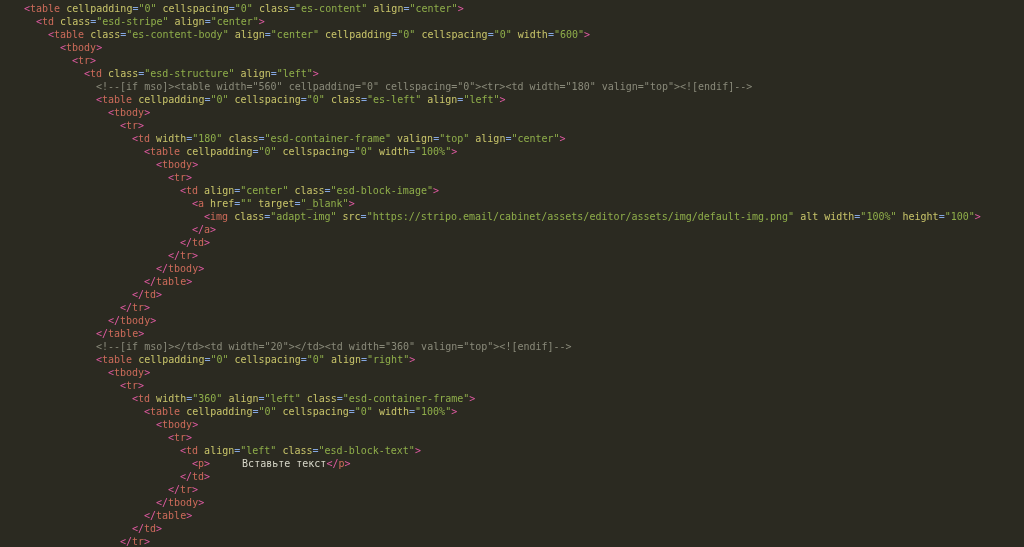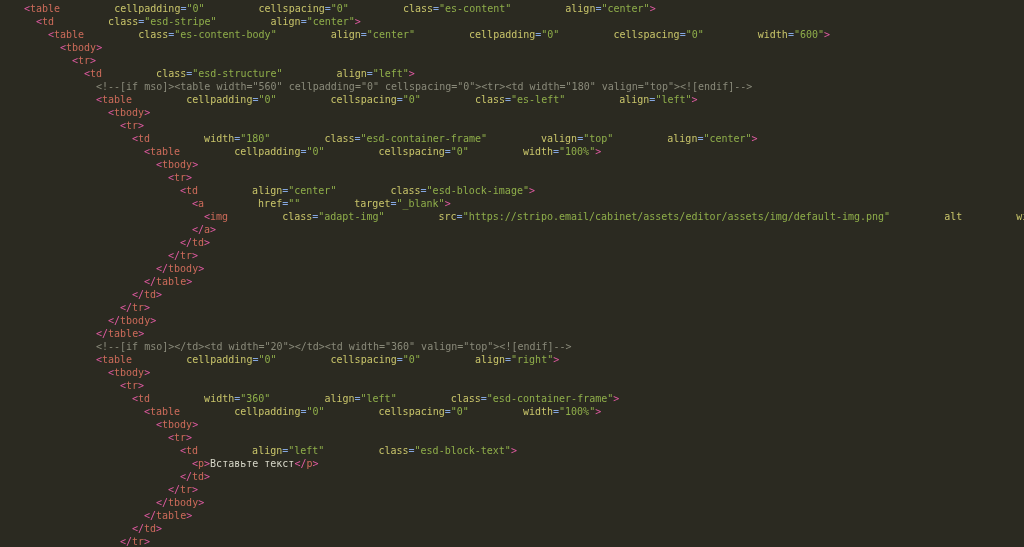--- a/index.html
+++ b/index.html
@@ -2,25 +2,25 @@
 <html><head>
 <meta charset="utf-8">
 <style>
   html,body{margin:0;padding:0;background:#2b2a21;width:1024px;height:547px;overflow:hidden;font-family:Menlo,Consolas,"DejaVu Sans Mono",monospace;font-size:10px;line-height:13px;}
   .code{position:relative;padding:2px 0 0 8px;color:#d7d7c8;white-space:pre;}
   .l{display:block;height:13px;}
   .ind{display:inline-block;}
   
   .p  {color:#e25ba3;}  
   .t  {color:#cc6b5a;}  
-  .a  {color:#c9c56a;margin-left:48px;}  
+  .a  {color:#c9c56a;}  
   .eq {color:#85a7e0;}  
   .v  {color:#8fae4a;}  
   .c  {color:#8a8a7a;}  
-  .tx {color:#d7d7c8;}  
+  .tx {color:#d7d7c8;margin-left:32px;}  
 
   
   .ann{position:absolute;pointer-events:none;}
 </style>
 </head>
 <body>
 
 <div class="code" id="code"><span class="l"><span class="ind" style="width:16px"></span><span class="p">&lt;</span><span class="t">table</span> <span class="a">cellpadding</span><span class="eq">=</span><span class="v">"0"</span> <span class="a">cellspacing</span><span class="eq">=</span><span class="v">"0"</span> <span class="a">class</span><span class="eq">=</span><span class="v">"es-content"</span> <span class="a">align</span><span class="eq">=</span><span class="v">"center"</span><span class="p">&gt;</span></span><span class="l"><span class="ind" style="width:28px"></span><span class="p">&lt;</span><span class="t">td</span> <span class="a">class</span><span class="eq">=</span><span class="v">"esd-stripe"</span> <span class="a">align</span><span class="eq">=</span><span class="v">"center"</span><span class="p">&gt;</span></span><span class="l"><span class="ind" style="width:40px"></span><span class="p">&lt;</span><span class="t">table</span> <span class="a">class</span><span class="eq">=</span><span class="v">"es-content-body"</span> <span class="a">align</span><span class="eq">=</span><span class="v">"center"</span> <span class="a">cellpadding</span><span class="eq">=</span><span class="v">"0"</span> <span class="a">cellspacing</span><span class="eq">=</span><span class="v">"0"</span> <span class="a">width</span><span class="eq">=</span><span class="v">"600"</span><span class="p">&gt;</span></span><span class="l"><span class="ind" style="width:52px"></span><span class="p">&lt;</span><span class="t">tbody</span><span class="p">&gt;</span></span><span class="l"><span class="ind" style="width:64px"></span><span class="p">&lt;</span><span class="t">tr</span><span class="p">&gt;</span></span><span class="l"><span class="ind" style="width:76px"></span><span class="p">&lt;</span><span class="t">td</span> <span class="a">class</span><span class="eq">=</span><span class="v">"esd-structure"</span> <span class="a">align</span><span class="eq">=</span><span class="v">"left"</span><span class="p">&gt;</span></span><span class="l"><span class="ind" style="width:88px"></span><span class="c">&lt;!--[if mso]&gt;&lt;table width="560" cellpadding="0" cellspacing="0"&gt;&lt;tr&gt;&lt;td width="180" valign="top"&gt;&lt;![endif]--&gt;</span></span><span class="l"><span class="ind" style="width:88px"></span><span class="p">&lt;</span><span class="t">table</span> <span class="a">cellpadding</span><span class="eq">=</span><span class="v">"0"</span> <span class="a">cellspacing</span><span class="eq">=</span><span class="v">"0"</span> <span class="a">class</span><span class="eq">=</span><span class="v">"es-left"</span> <span class="a">align</span><span class="eq">=</span><span class="v">"left"</span><span class="p">&gt;</span></span><span class="l"><span class="ind" style="width:100px"></span><span class="p">&lt;</span><span class="t">tbody</span><span class="p">&gt;</span></span><span class="l"><span class="ind" style="width:112px"></span><span class="p">&lt;</span><span class="t">tr</span><span class="p">&gt;</span></span><span class="l"><span class="ind" style="width:124px"></span><span class="p">&lt;</span><span class="t">td</span> <span class="a">width</span><span class="eq">=</span><span class="v">"180"</span> <span class="a">class</span><span class="eq">=</span><span class="v">"esd-container-frame"</span> <span class="a">valign</span><span class="eq">=</span><span class="v">"top"</span> <span class="a">align</span><span class="eq">=</span><span class="v">"center"</span><span class="p">&gt;</span></span><span class="l"><span class="ind" style="width:136px"></span><span class="p">&lt;</span><span class="t">table</span> <span class="a">cellpadding</span><span class="eq">=</span><span class="v">"0"</span> <span class="a">cellspacing</span><span class="eq">=</span><span class="v">"0"</span> <span class="a">width</span><span class="eq">=</span><span class="v">"100%"</span><span class="p">&gt;</span></span><span class="l"><span class="ind" style="width:148px"></span><span class="p">&lt;</span><span class="t">tbody</span><span class="p">&gt;</span></span><span class="l"><span class="ind" style="width:160px"></span><span class="p">&lt;</span><span class="t">tr</span><span class="p">&gt;</span></span><span class="l"><span class="ind" style="width:172px"></span><span class="p">&lt;</span><span class="t">td</span> <span class="a">align</span><span class="eq">=</span><span class="v">"center"</span> <span class="a">class</span><span class="eq">=</span><span class="v">"esd-block-image"</span><span class="p">&gt;</span></span><span class="l"><span class="ind" style="width:184px"></span><span class="p">&lt;</span><span class="t">a</span> <span class="a">href</span><span class="eq">=</span><span class="v">""</span> <span class="a">target</span><span class="eq">=</span><span class="v">"_blank"</span><span class="p">&gt;</span></span><span class="l"><span class="ind" style="width:196px"></span><span class="p">&lt;</span><span class="t">img</span> <span class="a">class</span><span class="eq">=</span><span class="v">"adapt-img"</span> <span class="a">src</span><span class="eq">=</span><span class="v">"https://stripo.email/cabinet/assets/editor/assets/img/default-img.png"</span> <span class="a">alt</span> <span class="a">width</span><span class="eq">=</span><span class="v">"100%"</span> <span class="a">height</span><span class="eq">=</span><span class="v">"100"</span><span class="p">&gt;</span></span><span class="l"><span class="ind" style="width:184px"></span><span class="p">&lt;/</span><span class="t">a</span><span class="p">&gt;</span></span><span class="l"><span class="ind" style="width:172px"></span><span class="p">&lt;/</span><span class="t">td</span><span class="p">&gt;</span></span><span class="l"><span class="ind" style="width:160px"></span><span class="p">&lt;/</span><span class="t">tr</span><span class="p">&gt;</span></span><span class="l"><span class="ind" style="width:148px"></span><span class="p">&lt;/</span><span class="t">tbody</span><span class="p">&gt;</span></span><span class="l"><span class="ind" style="width:136px"></span><span class="p">&lt;/</span><span class="t">table</span><span class="p">&gt;</span></span><span class="l"><span class="ind" style="width:124px"></span><span class="p">&lt;/</span><span class="t">td</span><span class="p">&gt;</span></span><span class="l"><span class="ind" style="width:112px"></span><span class="p">&lt;/</span><span class="t">tr</span><span class="p">&gt;</span></span><span class="l"><span class="ind" style="width:100px"></span><span class="p">&lt;/</span><span class="t">tbody</span><span class="p">&gt;</span></span><span class="l"><span class="ind" style="width:88px"></span><span class="p">&lt;/</span><span class="t">table</span><span class="p">&gt;</span></span><span class="l"><span class="ind" style="width:88px"></span><span class="c">&lt;!--[if mso]&gt;&lt;/td&gt;&lt;td width="20"&gt;&lt;/td&gt;&lt;td width="360" valign="top"&gt;&lt;![endif]--&gt;</span></span><span class="l"><span class="ind" style="width:88px"></span><span class="p">&lt;</span><span class="t">table</span> <span class="a">cellpadding</span><span class="eq">=</span><span class="v">"0"</span> <span class="a">cellspacing</span><span class="eq">=</span><span class="v">"0"</span> <span class="a">align</span><span class="eq">=</span><span class="v">"right"</span><span class="p">&gt;</span></span><span class="l"><span class="ind" style="width:100px"></span><span class="p">&lt;</span><span class="t">tbody</span><span class="p">&gt;</span></span><span class="l"><span class="ind" style="width:112px"></span><span class="p">&lt;</span><span class="t">tr</span><span class="p">&gt;</span></span><span class="l"><span class="ind" style="width:124px"></span><span class="p">&lt;</span><span class="t">td</span> <span class="a">width</span><span class="eq">=</span><span class="v">"360"</span> <span class="a">align</span><span class="eq">=</span><span class="v">"left"</span> <span class="a">class</span><span class="eq">=</span><span class="v">"esd-container-frame"</span><span class="p">&gt;</span></span><span class="l"><span class="ind" style="width:136px"></span><span class="p">&lt;</span><span class="t">table</span> <span class="a">cellpadding</span><span class="eq">=</span><span class="v">"0"</span> <span class="a">cellspacing</span><span class="eq">=</span><span class="v">"0"</span> <span class="a">width</span><span class="eq">=</span><span class="v">"100%"</span><span class="p">&gt;</span></span><span class="l"><span class="ind" style="width:148px"></span><span class="p">&lt;</span><span class="t">tbody</span><span class="p">&gt;</span></span><span class="l"><span class="ind" style="width:160px"></span><span class="p">&lt;</span><span class="t">tr</span><span class="p">&gt;</span></span><span class="l"><span class="ind" style="width:172px"></span><span class="p">&lt;</span><span class="t">td</span> <span class="a">align</span><span class="eq">=</span><span class="v">"left"</span> <span class="a">class</span><span class="eq">=</span><span class="v">"esd-block-text"</span><span class="p">&gt;</span></span><span class="l"><span class="ind" style="width:184px"></span><span class="p">&lt;</span><span class="t">p</span><span class="p">&gt;</span><span class="tx">Вставьте текст</span><span class="p">&lt;/</span><span class="t">p</span><span class="p">&gt;</span></span><span class="l"><span class="ind" style="width:172px"></span><span class="p">&lt;/</span><span class="t">td</span><span class="p">&gt;</span></span><span class="l"><span class="ind" style="width:160px"></span><span class="p">&lt;/</span><span class="t">tr</span><span class="p">&gt;</span></span><span class="l"><span class="ind" style="width:148px"></span><span class="p">&lt;/</span><span class="t">tbody</span><span class="p">&gt;</span></span><span class="l"><span class="ind" style="width:136px"></span><span class="p">&lt;/</span><span class="t">table</span><span class="p">&gt;</span></span><span class="l"><span class="ind" style="width:124px"></span><span class="p">&lt;/</span><span class="t">td</span><span class="p">&gt;</span></span><span class="l"><span class="ind" style="width:112px"></span><span class="p">&lt;/</span><span class="t">tr</span><span class="p">&gt;</span></span></div>
 
 <div class="ann">

